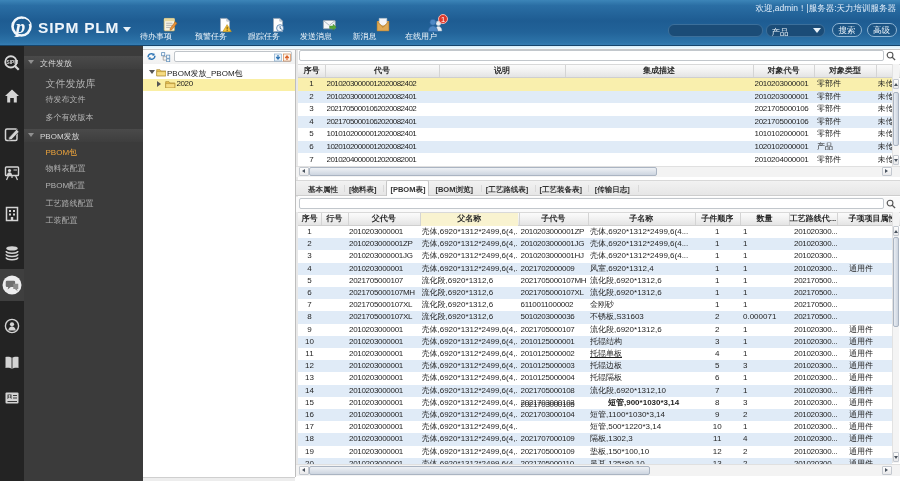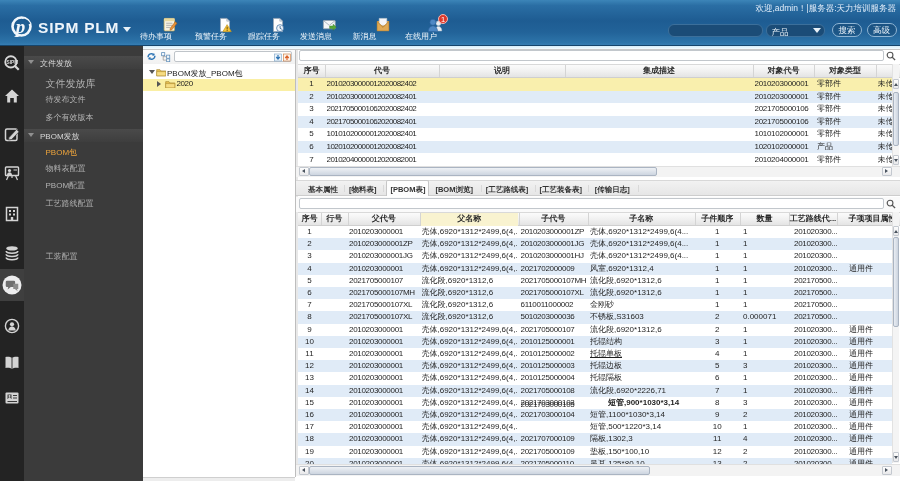--- a/index.html
+++ b/index.html
@@ -152,21 +152,21 @@
 <div class="abs" style="left:45.5px;top:76.5px;font-size:10px;color:#b2b2b2;white-space:nowrap;">文件发放库</div>
 <div class="abs" style="left:45.5px;top:93.5px;font-size:8px;color:#b2b2b2;white-space:nowrap;">待发布文件</div>
 <div class="abs" style="left:45.5px;top:111.5px;font-size:8px;color:#b2b2b2;white-space:nowrap;">多个有效版本</div>
 <div class="abs" style="left:24px;top:128.5px;width:119px;height:13px;background:linear-gradient(#4a4a4a,#3e3e3e);"></div>
 <div class="tri-d" style="left:27.5px;top:132.5px;"></div>
 <div class="mheadtx" style="left:40px;top:130.5px;">PBOM发放</div>
 <div class="abs" style="left:45.5px;top:146.5px;font-size:8px;color:#eda43c;white-space:nowrap;">PBOM包</div>
 <div class="abs" style="left:45.5px;top:162.5px;font-size:8px;color:#b2b2b2;white-space:nowrap;">物料表配置</div>
 <div class="abs" style="left:45.5px;top:180px;font-size:8px;color:#b2b2b2;white-space:nowrap;">PBOM配置</div>
 <div class="abs" style="left:45.5px;top:197.5px;font-size:8px;color:#b2b2b2;white-space:nowrap;">工艺路线配置</div>
-<div class="abs" style="left:45.5px;top:214.5px;font-size:8px;color:#b2b2b2;white-space:nowrap;margin-top:36px;">工装配置</div>
+<div class="abs" style="left:45.5px;top:214.5px;font-size:8px;color:#b2b2b2;white-space:nowrap;">工装配置</div>
 <div class="abs" style="left:143px;top:50px;width:153px;height:427px;background:#fff;border-right:1px solid #bdbdbd;"></div>
 <div class="abs" style="left:143px;top:50px;width:152px;height:14px;background:linear-gradient(#fcfcfc,#f1f1f1);"></div>
 <svg class="abs" style="left:146px;top:51px" width="11" height="11" viewBox="0 0 16 16">
 <path d="M3 9 a5 5 0 0 1 9-3" fill="none" stroke="#2e75b5" stroke-width="2"></path>
 <path d="M12 3 v3.5 h-3.5" fill="#2e75b5" stroke="none"></path>
 <path d="M13 7 a5 5 0 0 1-9 3" fill="none" stroke="#2e75b5" stroke-width="2"></path>
 <path d="M4 13 v-3.5 h3.5" fill="#2e75b5" stroke="none"></path>
 </svg>
 <svg class="abs" style="left:161px;top:51.5px" width="10" height="10" viewBox="0 0 16 16">
 <rect x="1" y="1" width="5" height="5" fill="#f1f6fb" stroke="#5b8bb8" stroke-width="1.2"></rect>
@@ -441,21 +441,21 @@
 <div class="cell" style="left:590px;top:372.40px;width:104px;">托辊隔板</div>
 <div class="cell" style="left:694.5px;top:372.40px;width:45.5px;text-align:center;">6</div>
 <div class="cell" style="left:743px;top:372.40px;width:45px;">1</div>
 <div class="cell codeb" style="left:794px;top:372.40px;width:43px;">201020300...</div>
 <div class="cell" style="left:849px;top:372.40px;width:42px;">通用件</div>
 <div class="abs" style="left:298px;top:384.60px;width:594px;height:12.20px;background:#e0ebf7;overflow:hidden;"></div>
 <div class="cell" style="left:298px;top:384.60px;width:23px;text-align:center;">14</div>
 <div class="cell codeb" style="left:349px;top:384.60px;width:70.5px;">2010203000001</div>
 <div class="cell" style="left:421.5px;top:384.60px;width:96px;">壳体,6920*1312*2499,6(4,...</div>
 <div class="cell codeb" style="left:520.5px;top:384.60px;width:66.5px;">2021705000108</div>
-<div class="cell" style="left:590px;top:384.60px;width:104px;">流化段,6920*2226,71</div>
+<div class="cell" style="left:590px;top:384.60px;width:104px;">流化段,6920*1312,10</div>
 <div class="cell" style="left:694.5px;top:384.60px;width:45.5px;text-align:center;">7</div>
 <div class="cell" style="left:743px;top:384.60px;width:45px;">1</div>
 <div class="cell codeb" style="left:794px;top:384.60px;width:43px;">201020300...</div>
 <div class="cell" style="left:849px;top:384.60px;width:42px;">通用件</div>
 <div class="abs" style="left:298px;top:396.80px;width:594px;height:12.20px;background:#ffffff;overflow:hidden;"></div>
 <div class="cell" style="left:298px;top:396.80px;width:23px;text-align:center;">15</div>
 <div class="cell codeb" style="left:349px;top:396.80px;width:70.5px;">2010203000001</div>
 <div class="cell" style="left:421.5px;top:396.80px;width:96px;">壳体,6920*1312*2499,6(4,...</div>
 <div class="cell codeb" style="left:520.5px;top:396.80px;width:66.5px;">2021703000103</div>
 <div class="cell" style="left:608px;top:396.80px;width:104px;font-weight:bold;">短管,900*1030*3,14</div>

